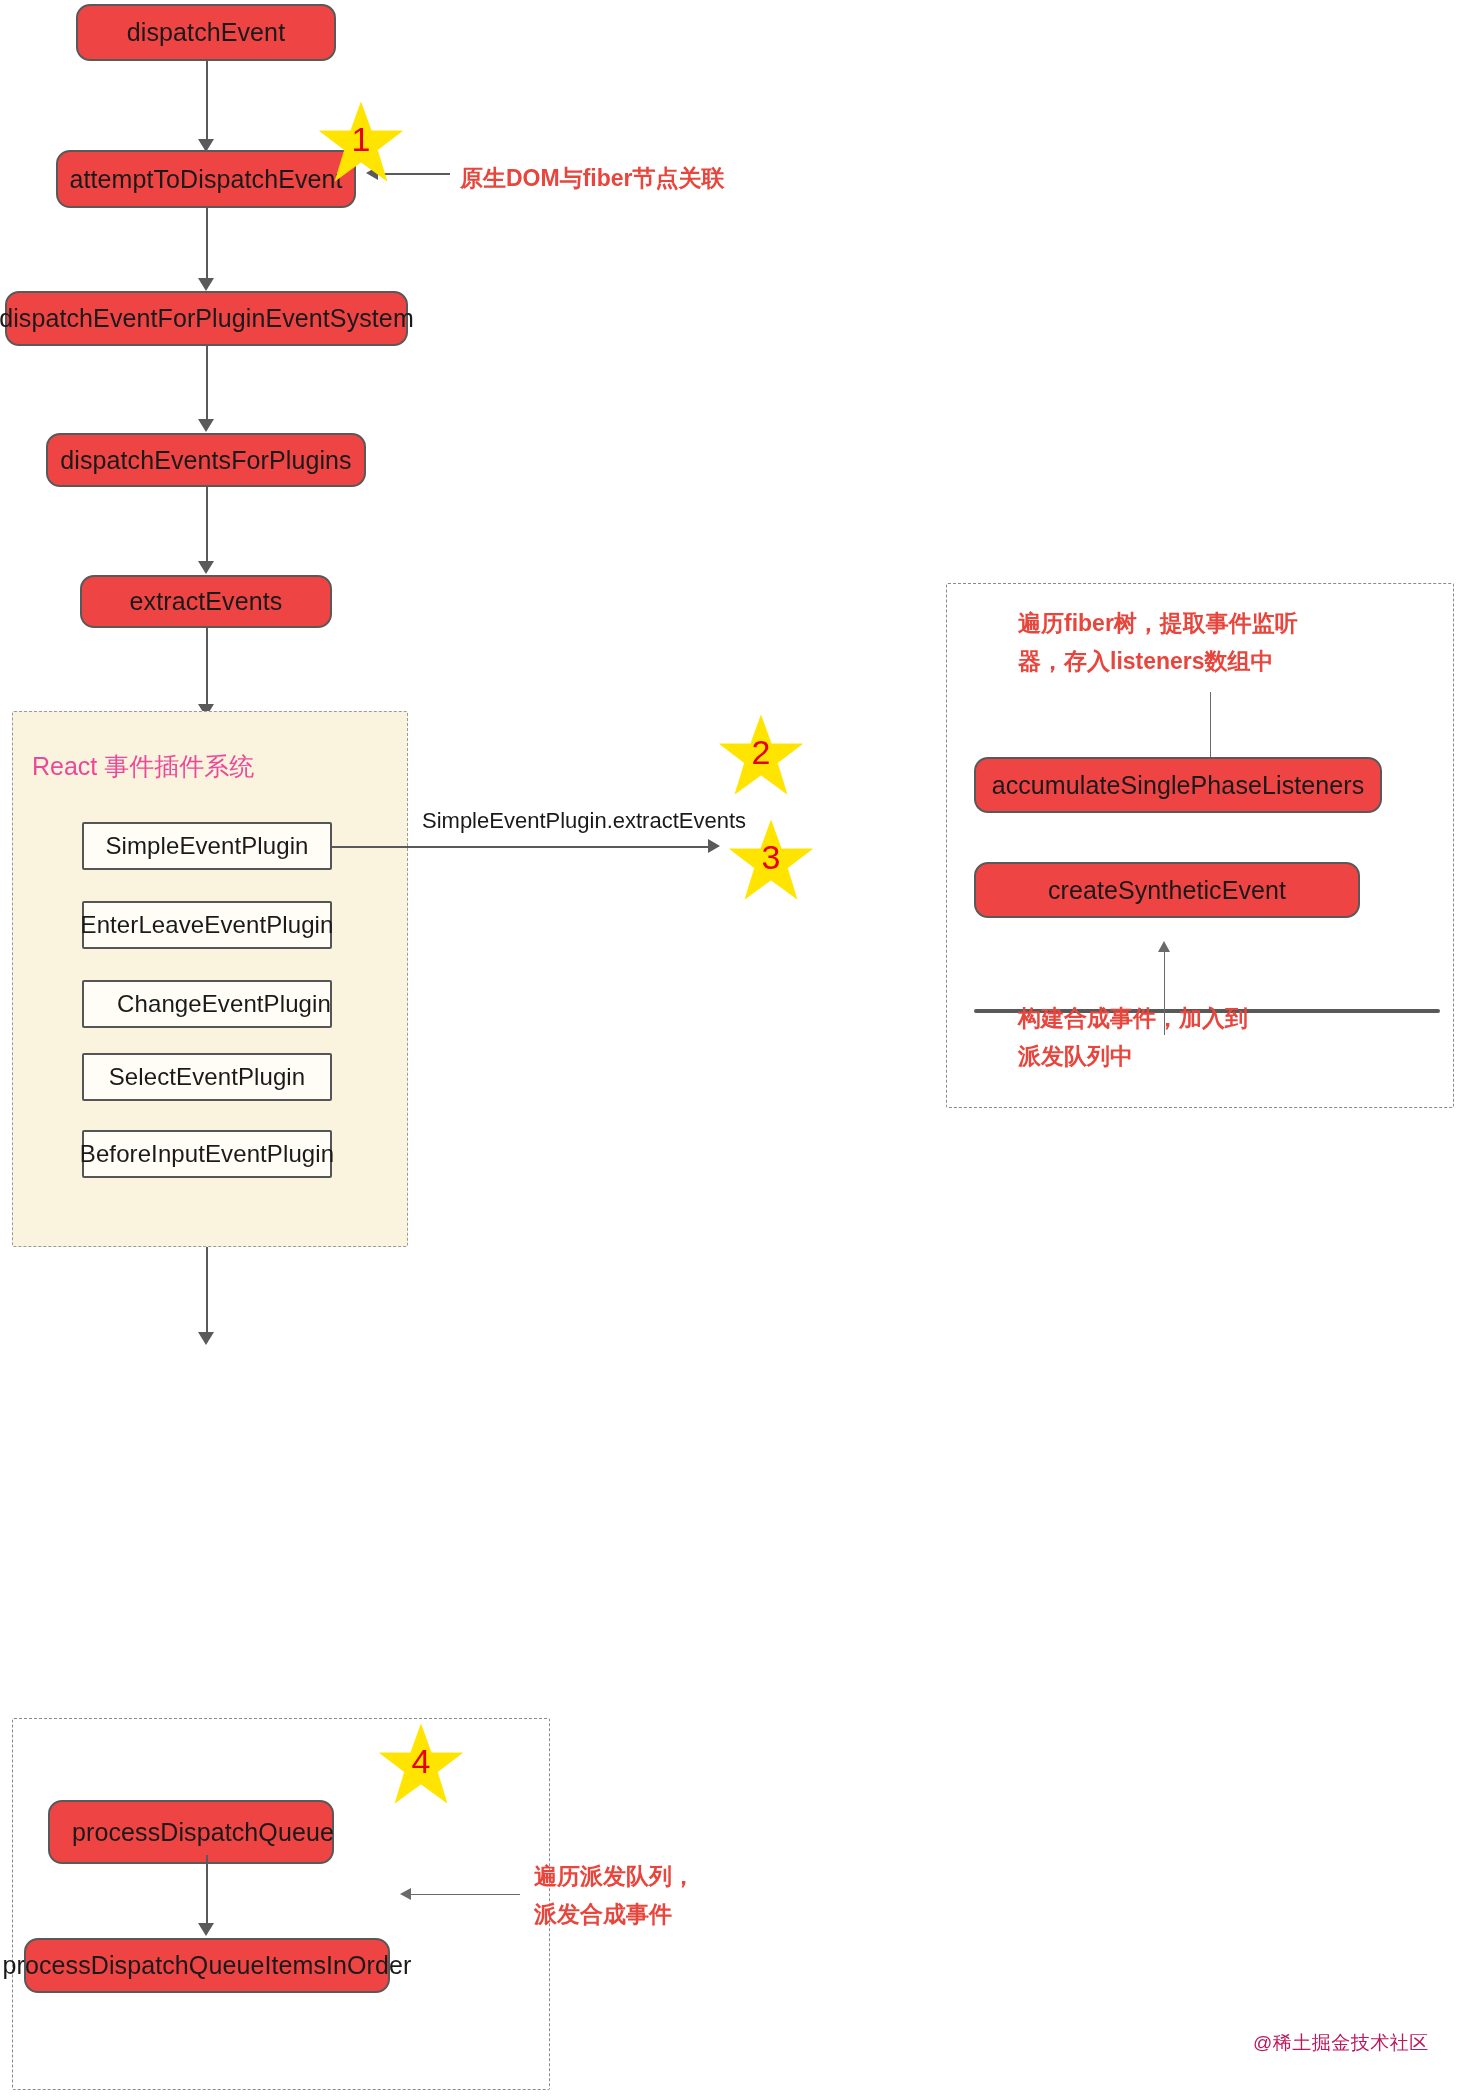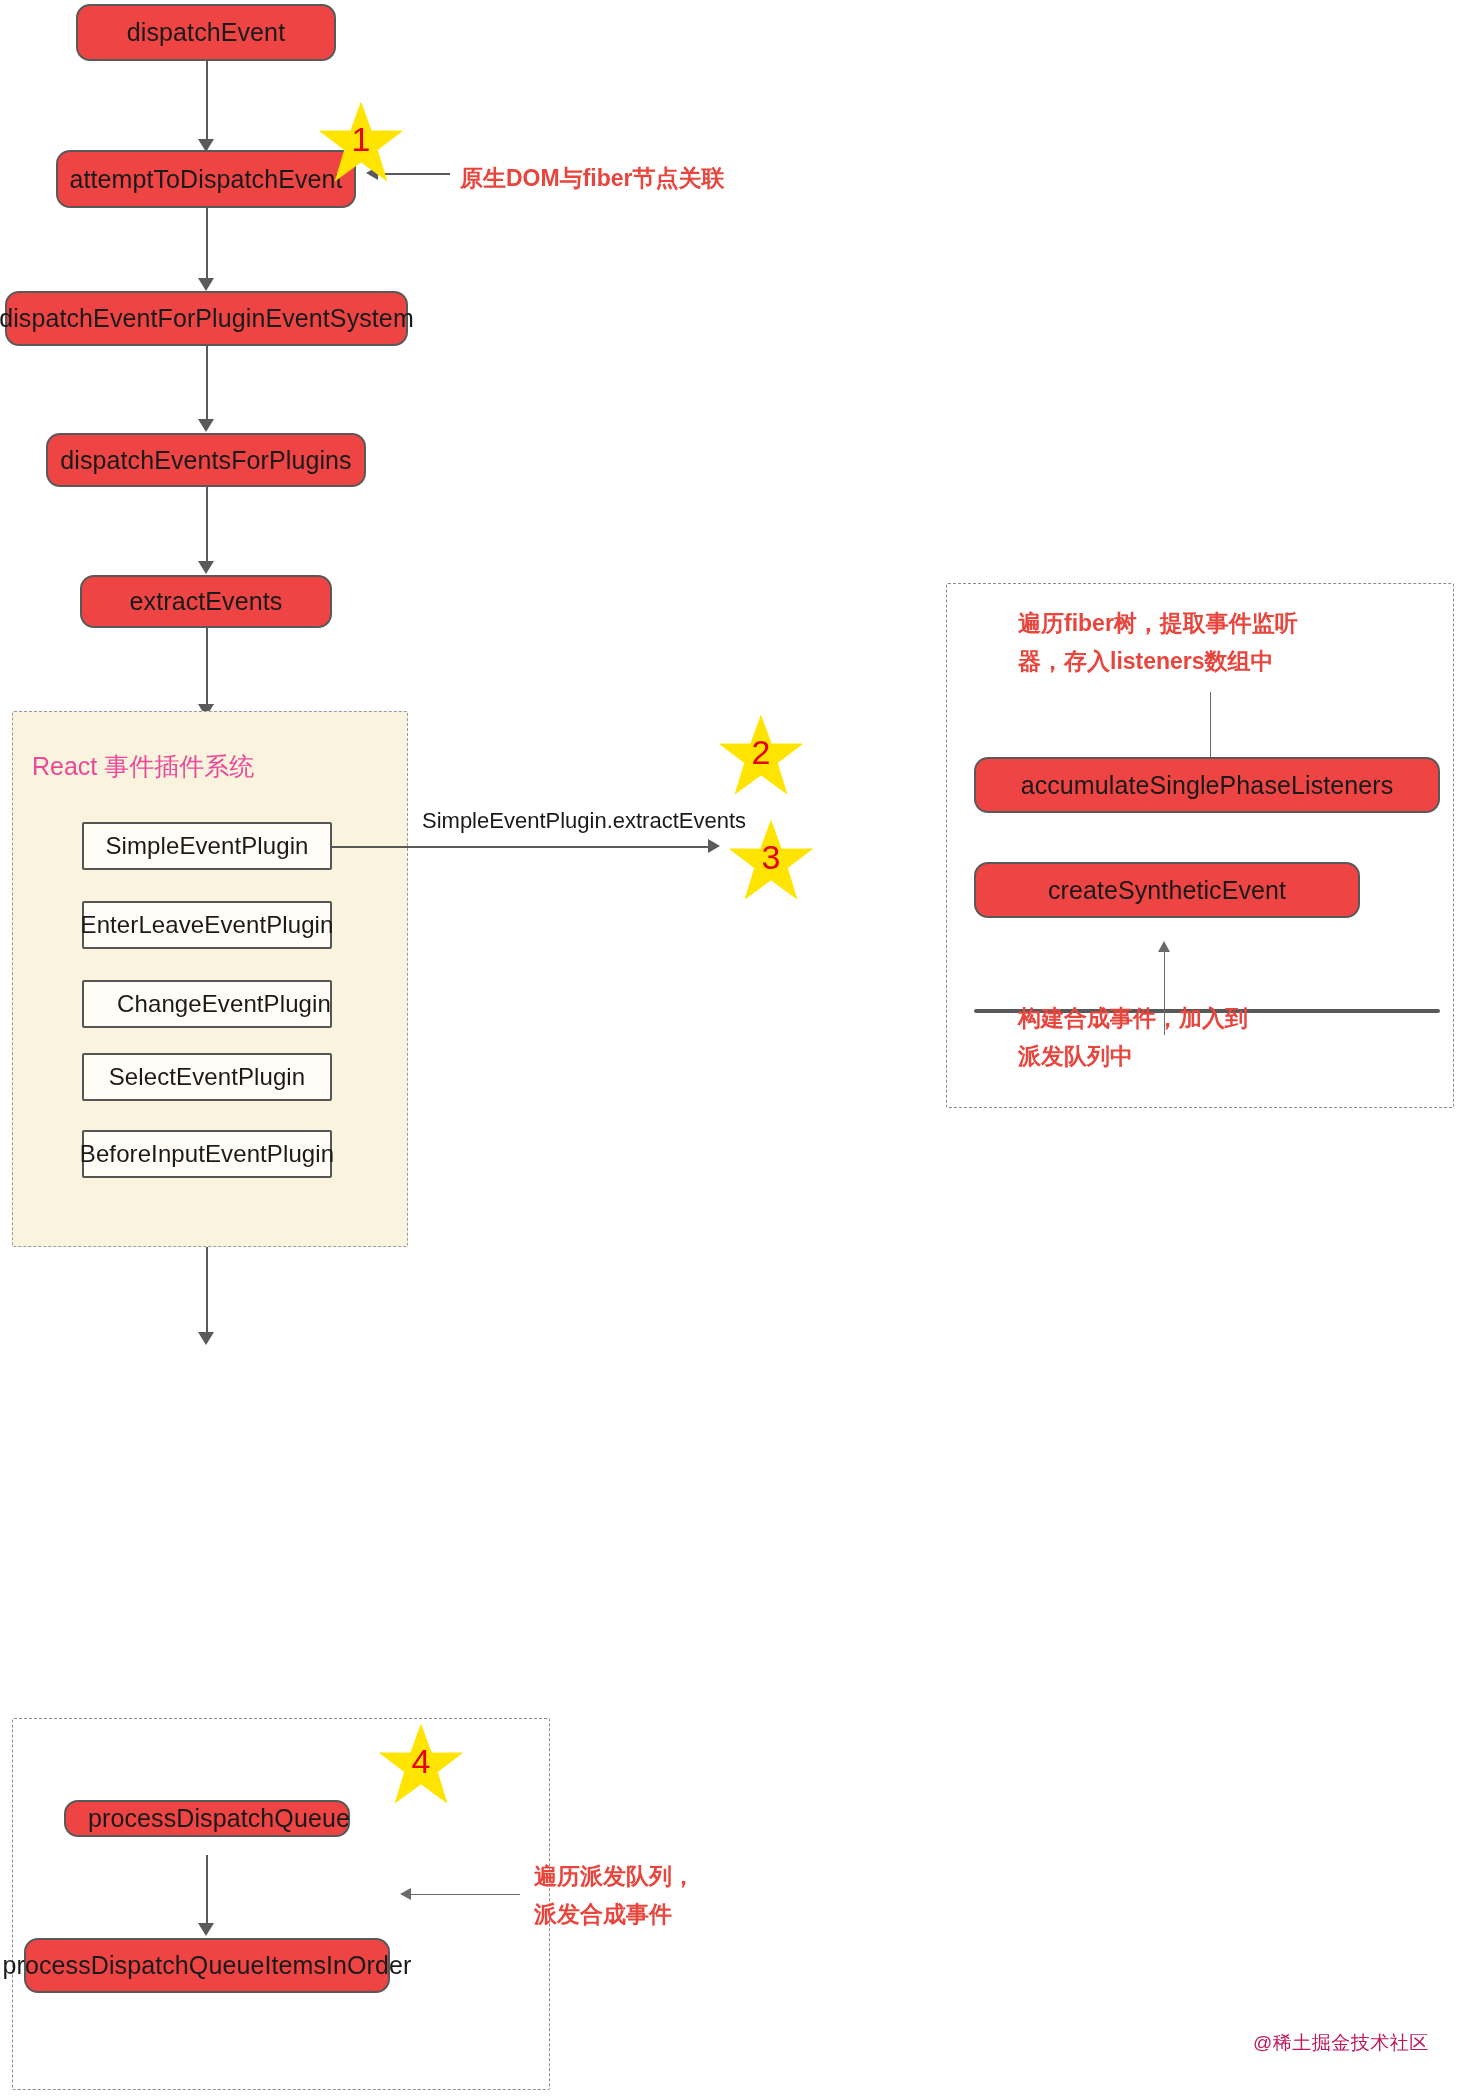--- a/index.html
+++ b/index.html
@@ -190,40 +190,40 @@
 
   <div class="hline" style="left:332px;top:846px;width:378px;"></div>
   <div class="arrow right" style="left:708px;top:839px;"></div>
   <div class="edgelabel" style="left:422px;top:808px;">SimpleEventPlugin.extractEvents</div>
 
   <div class="vline" style="left:206px;top:1247px;height:90px;"></div>
   <div class="arrow down" style="left:198px;top:1332px;"></div>
 
   <div class="dashbox plain" style="left:12px;top:1718px;width:538px;height:372px;"></div>
 
-  <div class="node round" style="left:64px;top:1800px;width:286px;height:37px;padding-left:24px;">
+  <div class="node round" style="left:48px;top:1800px;width:286px;height:64px;padding-left:24px;">
     <span>processDispatchQueue</span>
   </div>
   <div class="vline" style="left:206px;top:1855px;height:72px;"></div>
   <div class="arrow down" style="left:198px;top:1923px;"></div>
 
   <div class="node round" style="left:24px;top:1938px;width:366px;height:55px;">
     <span>processDispatchQueueItemsInOrder</span>
   </div>
 
   <div class="dashbox plain" style="left:946px;top:583px;width:508px;height:525px;"></div>
 
   <div class="note" style="left:1018px;top:605px;width:400px;">遍历fiber树，提取事件监听
 器，存入listeners数组中</div>
   <div class="thinv" style="left:1210px;top:692px;height:78px;"></div>
   <div class="arrow downthin" style="left:1204px;top:766px;"></div>
 
   <div class="node round" style="left:974px;top:1009px;width:466px;height:0px;"></div>
 
-  <div class="node round" style="left:974px;top:757px;width:466px;height:56px;">
+  <div class="node round" style="left:974px;top:757px;width:408px;height:56px;">
     <span>accumulateSinglePhaseListeners</span>
   </div>
 
   <div class="node round" style="left:974px;top:862px;width:386px;height:56px;">
     <span>createSyntheticEvent</span>
   </div>
 
   <div class="thinv" style="left:1164px;top:950px;height:85px;"></div>
   <div class="arrow up" style="left:1158px;top:941px;"></div>
 

